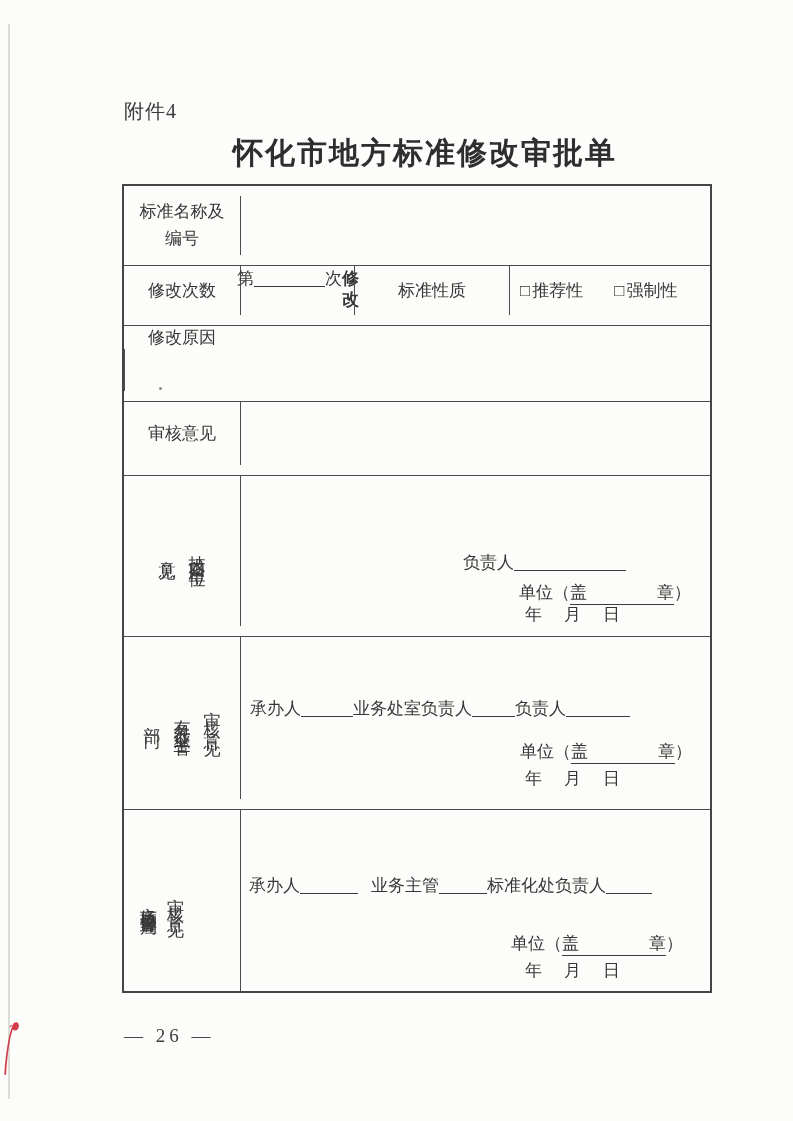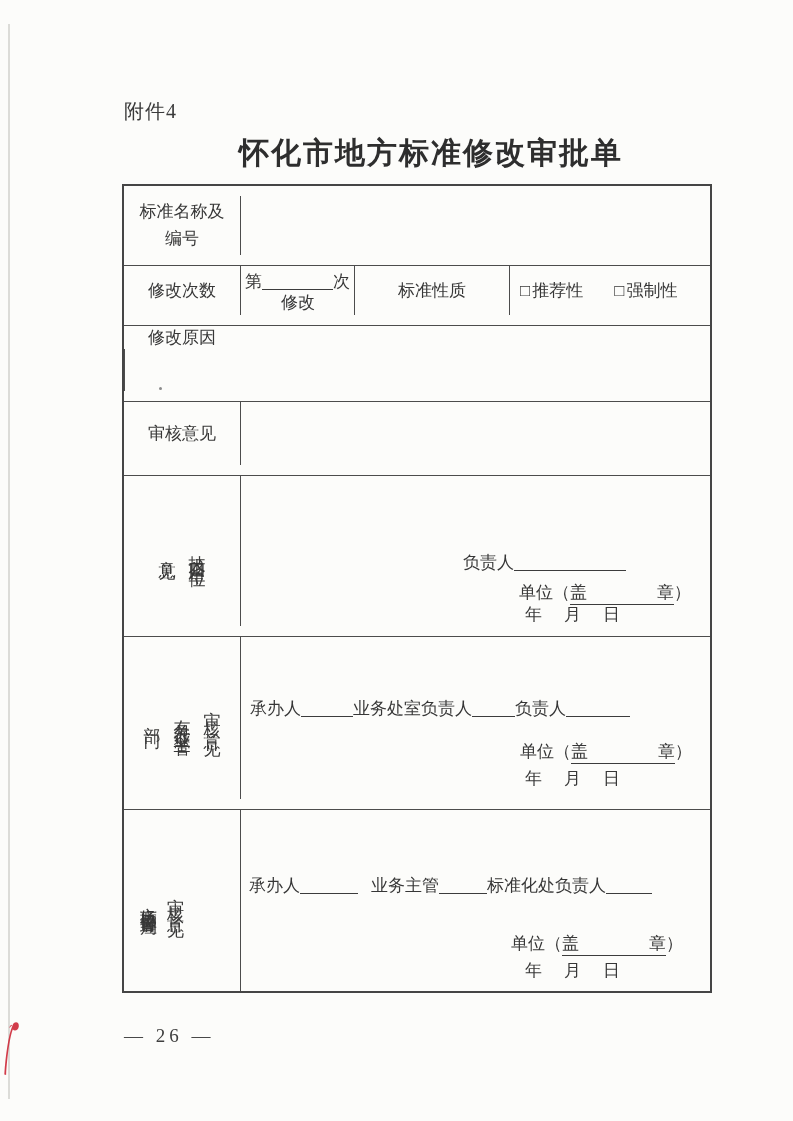--- a/index.html
+++ b/index.html
@@ -9,21 +9,21 @@
     font-family:"Liberation Serif","DejaVu Serif",serif;
     color:#3a3a3a;
     overflow:hidden;
   }
   .pre { white-space:pre-line; }
 
   
   .scan-edge { position:absolute; left:8px; top:24px; width:2px; height:1075px; background:#dcdcd8; }
   .attachment { position:absolute; left:124px; top:98px; font-size:20px; letter-spacing:1px; }
   .doc-title {
-    position:absolute; left:136px; top:133px; width:590px; text-align:center;
+    position:absolute; left:130px; top:133px; width:590px; text-align:center;
     font-size:30px; font-weight:700; letter-spacing:2px; color:#2e2e2e;
     font-family:"Liberation Sans","DejaVu Sans",sans-serif;
   }
   .page-number { position:absolute; left:124px; top:1025px; font-size:19px; letter-spacing:4px; color:#3f3f3f; }
 
   
   .form-table {
     position:absolute; left:122px; top:184px; width:590px;
     border:2px solid #454545; box-sizing:border-box;
     font-size:17px; color:#373737;
@@ -40,23 +40,23 @@
   .h-r2 { height:53px; }
   .h-r3 { height:50px; }
   .h-r4 { height:66px;flex-direction:column; }
   .h-r5 { height:64px; }
   .h-r6 { height:151px; }
   .h-r7 { height:163px; }
   .h-r8 { height:182px; }
   .lh { line-height:1.55; }
 
   
-  .times-cell { flex-direction:column; justify-content:center; align-items:stretch; padding:2px 3px 0 4px; line-height:21px; }
+  .times-cell { flex-direction:row; justify-content:center; align-items:stretch; padding:2px 3px 0 4px; line-height:21px; }
   .times-l1 { text-align:left; white-space:nowrap; }
-  .times-l2 { text-align:center; }
+  .times-l2 { text-align:center;font-weight:bold; }
   .uline { display:inline-block; border-bottom:1.4px solid #3c3c3c; height:13px; vertical-align:-3px; }
   .ln-times { width:71px; }
 
   
   .opt-cell { justify-content:flex-start; padding-left:10px; gap:31px; }
   .opt { white-space:nowrap; display:inline-flex; align-items:center; }
   .opt .box { margin-right:2px; }
 
   
   .vcell { gap:13px; }

